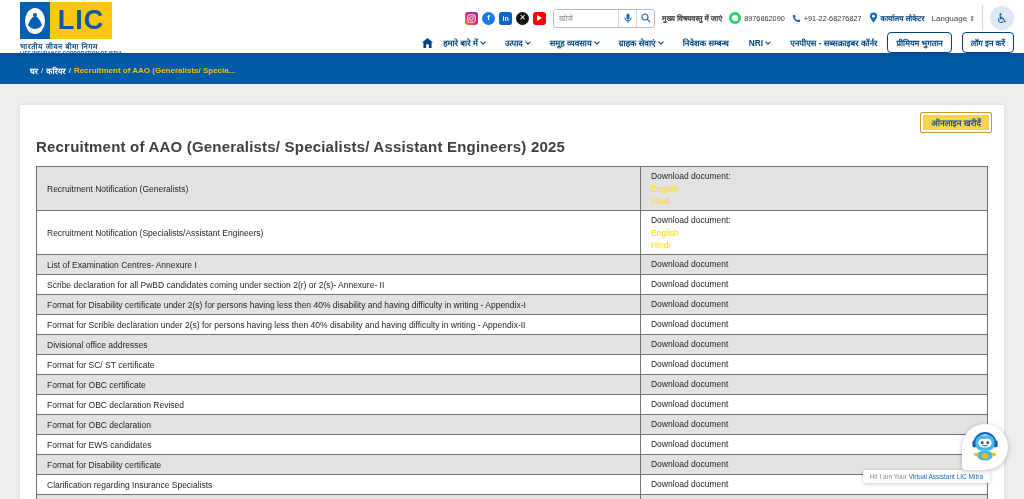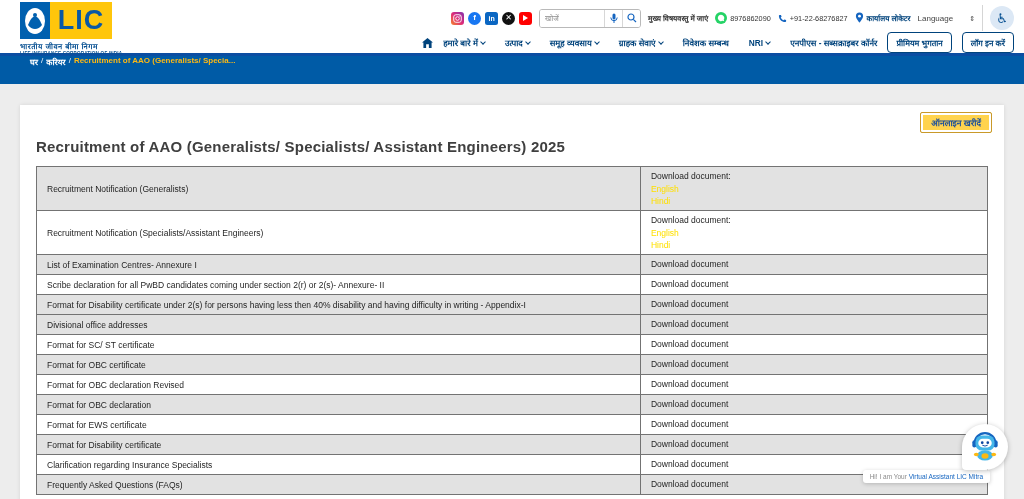--- a/index.html
+++ b/index.html
@@ -32,36 +32,36 @@
   .search-wrap { display:flex; align-items:center; height:19px; border:1px solid #b9b9b9; border-radius:3px; background:#fff; overflow:hidden;justify-content:center; }
   .search-input { width:64px; height:17px; border:0; outline:none; font-size:7.5px; padding:0 5px; color:#333; }
   .search-input::placeholder { color:#8a8a8a; }
   .mini-btn { width:18px; height:19px; display:flex; align-items:center; justify-content:center; border-left:1px solid #d7d7d7; background:#fff; cursor:pointer; }
 
   .hdr-txt { font-size:7.3px; font-weight:bold; color:#333; white-space:nowrap; }
   .hdr-group { display:flex; align-items:center; gap:3px; white-space:nowrap; }
   .wa-circle { width:12px; height:12px; border-radius:50%; background:#25d366; display:flex; align-items:center; justify-content:center; }
   .contact-num { font-size:7.3px; color:#333; }
   .locator-txt { font-size:7.3px; font-weight:bold; color:#00437c; }
-  .lang { font-size:8px; color:#444; display:flex; align-items:flex-end; gap:16px; }
+  .lang { font-size:8px; color:#444; display:flex; align-items:flex-end; gap:2px; }
   .updown { font-size:7px; color:#444; }
   .vdiv { width:1px; height:26px; background:#d5d5d5; }
   .acc-btn { width:24px; height:24px; border-radius:50%; background:#dce8f5; display:flex; align-items:center; justify-content:center;
     color:#0b5394; font-size:13px; cursor:pointer; }
 
   .nav-row { position:absolute; right:10px; top:32px; display:flex; align-items:center; gap:10px; }
   .home-ic { display:flex; align-items:center; }
   .nav-item { font-size:8.3px; font-weight:bold; color:#00437c; display:flex; align-items:center; gap:3px; cursor:pointer; white-space:nowrap; }
   .chev { display:inline-block; width:4px; height:4px; border-right:1px solid #00437c; border-bottom:1px solid #00437c;
     transform:rotate(45deg); margin-top:-2px; }
   .nav-btn { border:1px solid #00437c; border-radius:4px; background:#fff; color:#00437c; font-weight:bold;
     font-size:8px; padding:4px 8px; cursor:pointer; white-space:nowrap; font-family:inherit; }
 
   
-  .breadcrumb { width:1024px; height:28px; background:#005ba6; display:flex; align-items:flex-start; padding-left:30px; gap:3px; }
+  .breadcrumb { width:1024px; height:28px; background:#005ba6; display:flex; align-items:center; padding-left:30px; gap:3px; }
   .bc-link { color:#ffffff; font-size:8px; font-weight:bold; cursor:pointer; }
   .bc-sep { color:#ffffff; font-size:8px; }
   .bc-current { color:#fdb913; font-size:8px; font-weight:bold; }
 
   
   .panel { position:absolute; left:20px; right:20px; top:105px; height:430px; background:#ffffff;
     box-shadow:0 0 4px rgba(0,0,0,.10); }
   .buy-btn { position:absolute; top:7px; right:12px; background:#ffd34d; border:1px solid #c9992a; border-radius:2px;
     color:#1b4f9c; font-weight:bold; font-size:8.5px; padding:4px 10px; cursor:pointer; font-family:inherit;
     box-shadow:0 0 0 2px #fff inset; }
@@ -243,20 +243,26 @@
           <td class="cell-download">
             <div class="dl-text">Download document</div>
           </td>
         </tr>
         <tr class="row-gray short">
           <td class="cell-label">Format for Disability certificate under 2(s) for persons having less then 40% disability and having difficulty in writing - Appendix-I</td>
           <td class="cell-download">
             <div class="dl-text">Download document</div>
           </td>
         </tr>
+        <tr class="row-white short">
+          <td class="cell-label">Format for Scrible declaration under 2(s) for persons having less then 40% disability and having difficulty in writing - Appendix-II</td>
+          <td class="cell-download">
+            <div class="dl-text">Download document</div>
+          </td>
+        </tr>
         <tr class="row-gray short">
           <td class="cell-label">Divisional office addresses</td>
           <td class="cell-download">
             <div class="dl-text">Download document</div>
           </td>
         </tr>
         <tr class="row-white short">
           <td class="cell-label">Format for SC/ ST certificate</td>
           <td class="cell-download">
             <div class="dl-text">Download document</div>
@@ -274,21 +280,21 @@
             <div class="dl-text">Download document</div>
           </td>
         </tr>
         <tr class="row-gray short">
           <td class="cell-label">Format for OBC declaration</td>
           <td class="cell-download">
             <div class="dl-text">Download document</div>
           </td>
         </tr>
         <tr class="row-white short">
-          <td class="cell-label">Format for EWS certificate</td>
+          <td class="cell-label">Format for EWS candidates</td>
           <td class="cell-download">
             <div class="dl-text">Download document</div>
           </td>
         </tr>
         <tr class="row-gray short">
           <td class="cell-label">Format for Disability certificate</td>
           <td class="cell-download">
             <div class="dl-text">Download document</div>
           </td>
         </tr>

